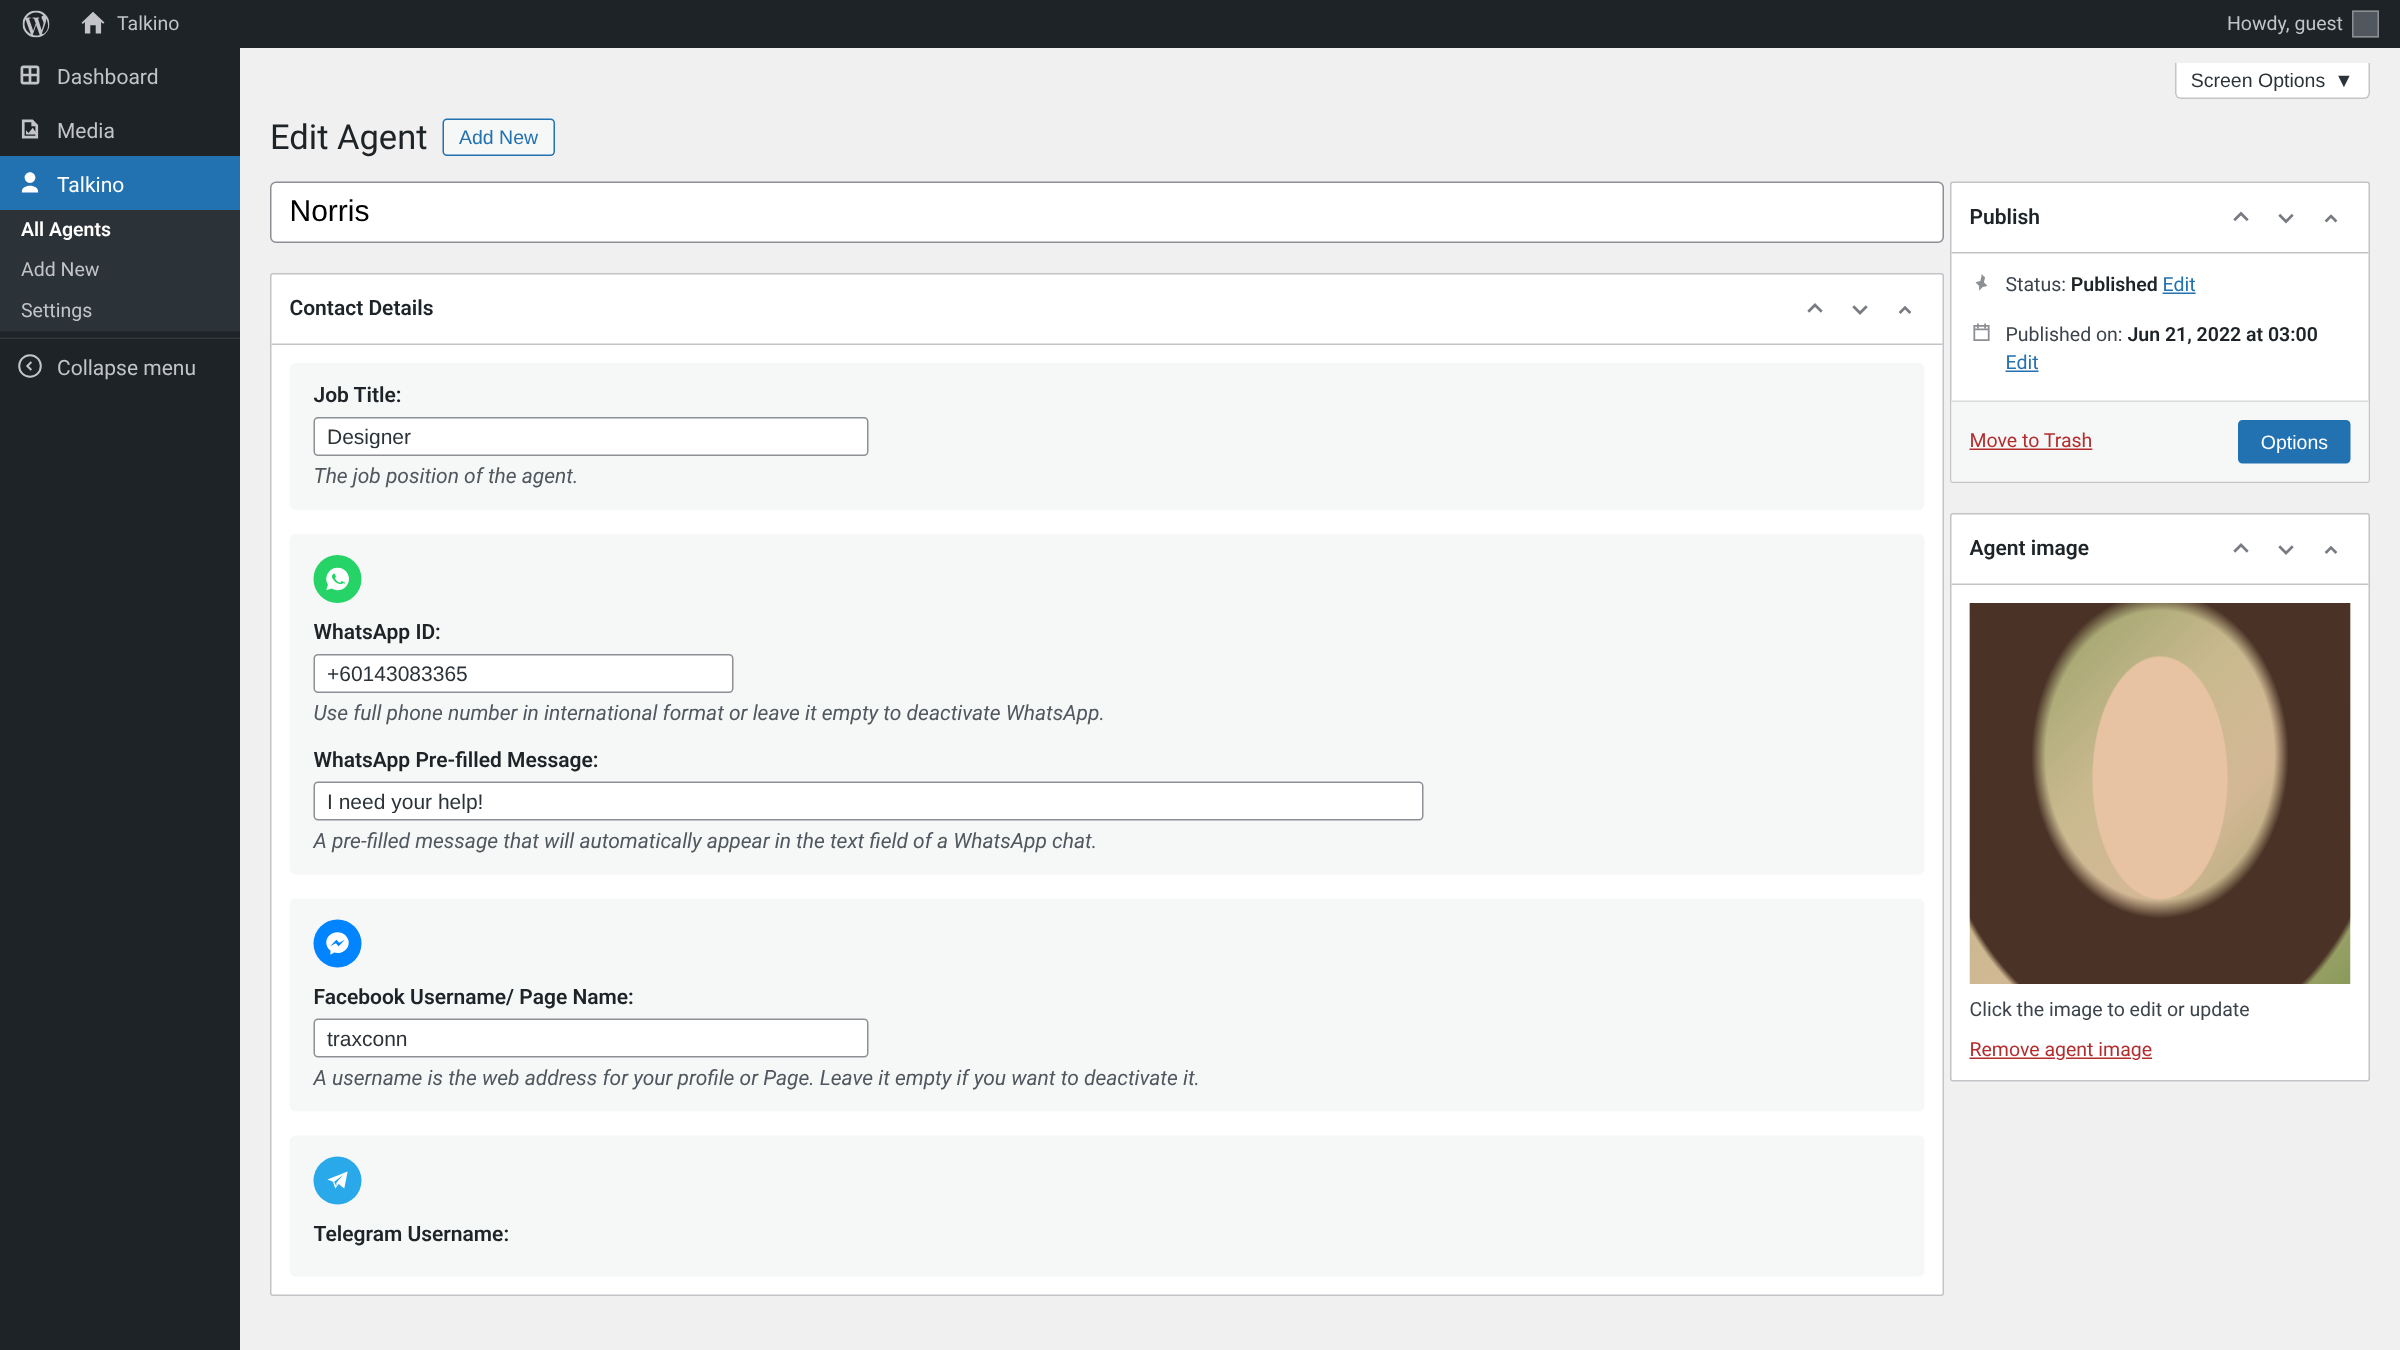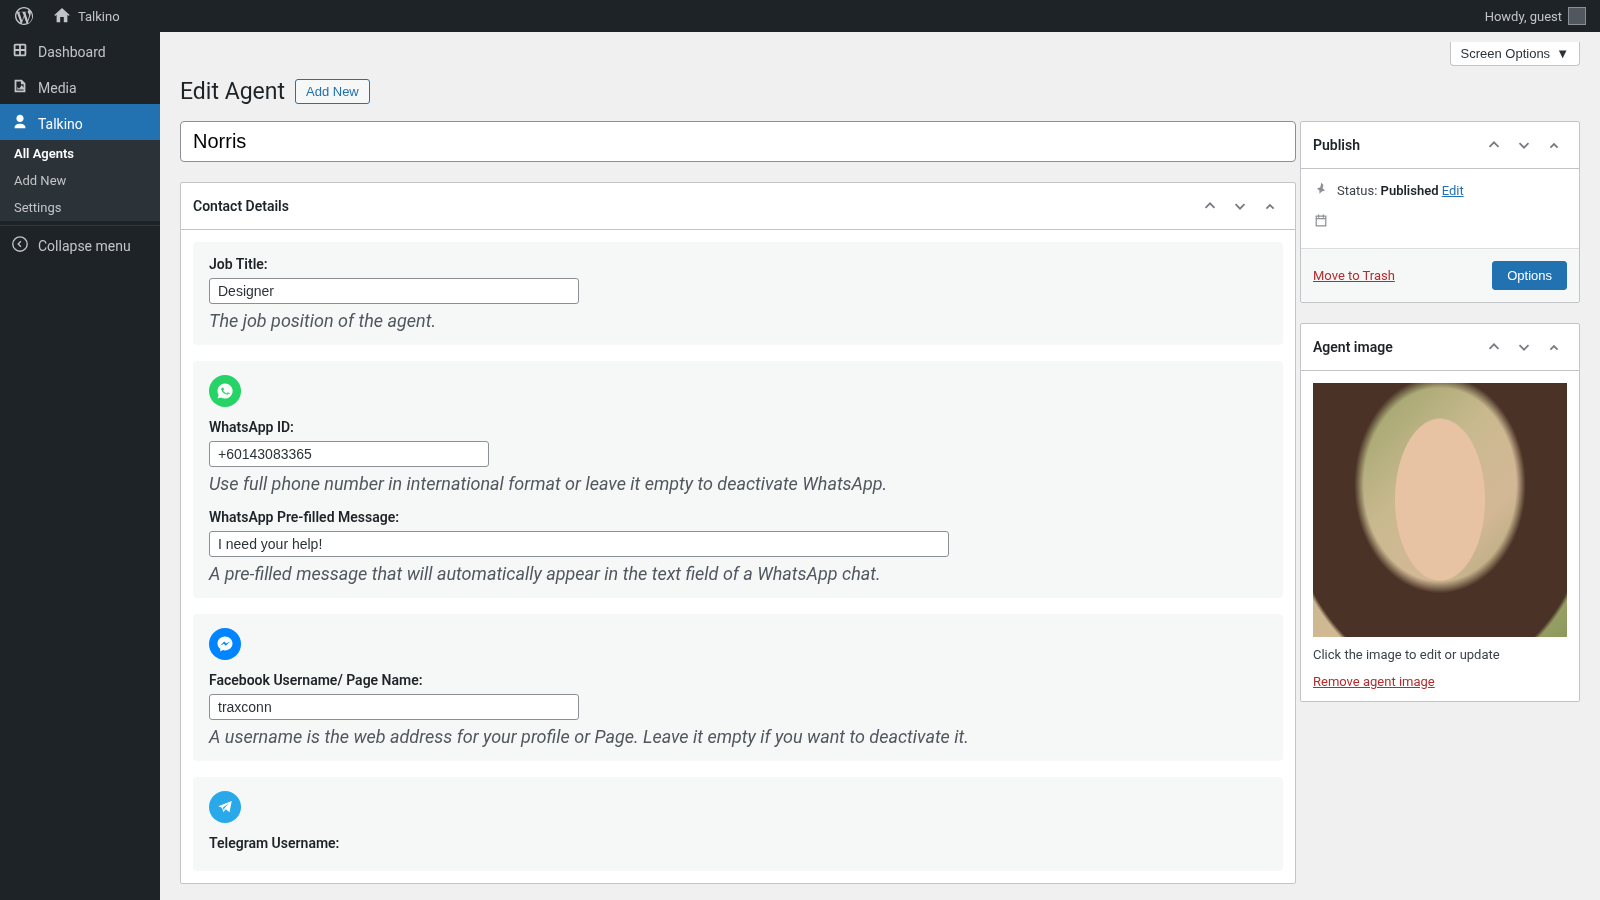--- a/index.html
+++ b/index.html
@@ -45,21 +45,21 @@
 .pb-btn svg { width:18px; height:18px; fill:none; stroke:currentColor; stroke-width:2; }
 .postbox-body { padding:12px; }
 
 .form-sect { background:#f6f7f7; border-radius:4px; padding:14px 16px; margin-bottom:16px; }
 .form-sect:last-child { margin-bottom:0; }
 .field-label { font-weight:600; font-size:14px; display:block; margin-bottom:6px; color:#1d2327; }
 .field-input { border:1px solid #8c8f94; border-radius:3px; padding:4px 8px; font-size:14px; background:#fff; color:#2c3338; }
 .field-input.w-md { width:370px; }
 .field-input.w-sm { width:280px; }
 .field-input.w-lg { width:740px; max-width:100%; }
-.field-help { font-style:italic; color:#50575e; font-size:18px; margin-top:6px; }
+.field-help { font-style:italic; color:#50575e; font-size:14px; margin-top:6px; }
 .channel-icon { width:32px; height:32px; border-radius:50%; display:flex; align-items:center; justify-content:center; margin-bottom:12px; }
 .channel-icon svg { width:18px; height:18px; fill:#fff; }
 .ci-wa { background:#25d366; }
 .ci-fb { background:#0084ff; }
 .ci-tg { background:#29a9ea; }
 
 .publish-body { padding:12px 12px 4px; font-size:13px; }
 .pub-row { display:flex; align-items:flex-start; gap:8px; margin-bottom:10px; color:#3c434a; line-height:1.5; flex-wrap:wrap; }
 .pub-icon { color:#8c8f94; }
 .pub-icon svg { width:16px; height:16px; fill:currentColor; }
@@ -259,20 +259,25 @@
               <span>
                 <span>Status: </span>
                 <span class="strong">Published</span>
                 <a class="link">Edit</a>
               </span>
             </div>
             <div class="pub-row">
               <span class="pub-icon"><svg viewBox="0 0 20 20">
                     <path d="M4 4h12v12H4V4zm0 3h12M7 2v4M13 2v4" fill="none" stroke="currentColor" stroke-width="1.5"></path>
                   </svg></span>
+              <span>
+                <span>Published on: </span>
+                <span class="strong">Jun 21, 2022 at 03:00</span><br>
+                <a class="link">Edit</a>
+              </span>
             </div>
           </div>
           <div class="publish-actions">
             <a class="link-danger">Move to Trash</a>
             <button class="btn-primary">Options</button>
           </div>
         </div>
 
         <div class="postbox">
           <div class="postbox-header">

